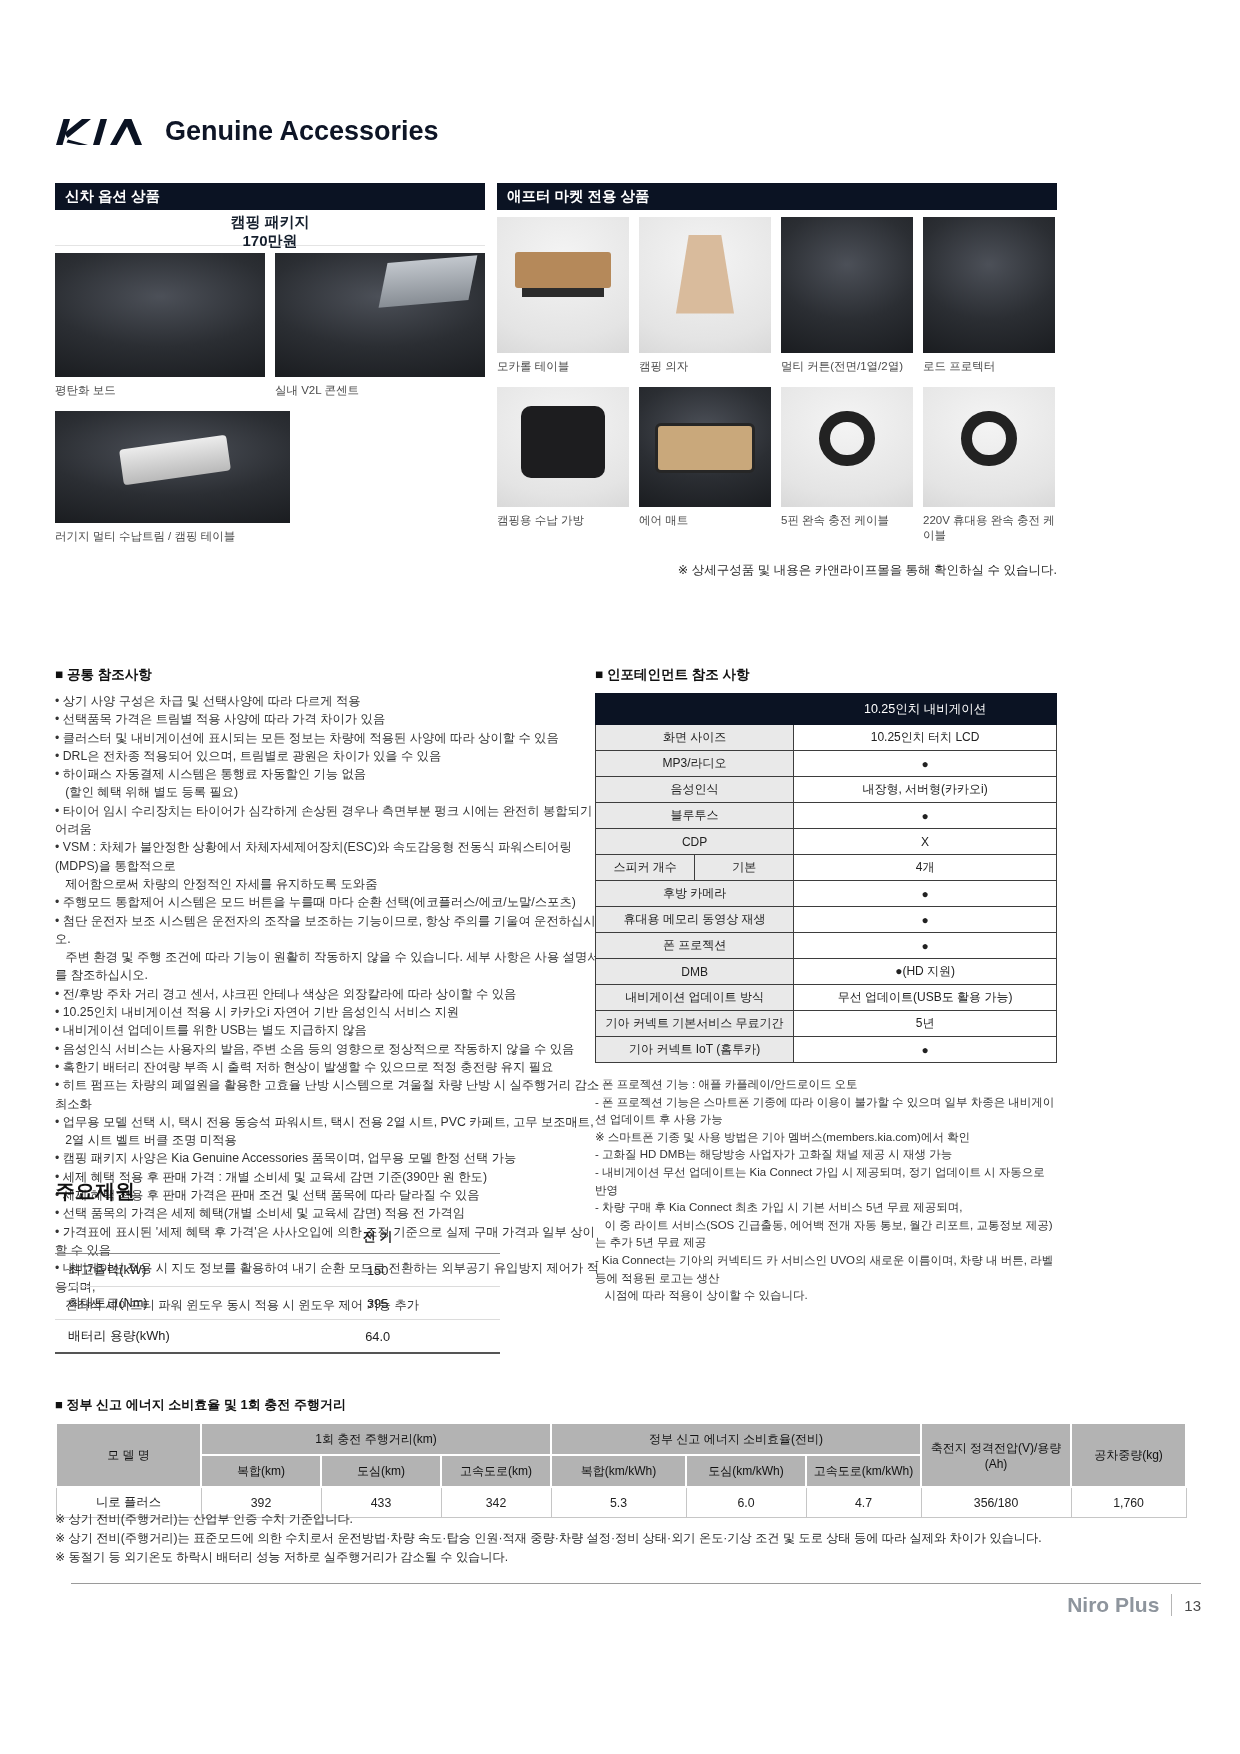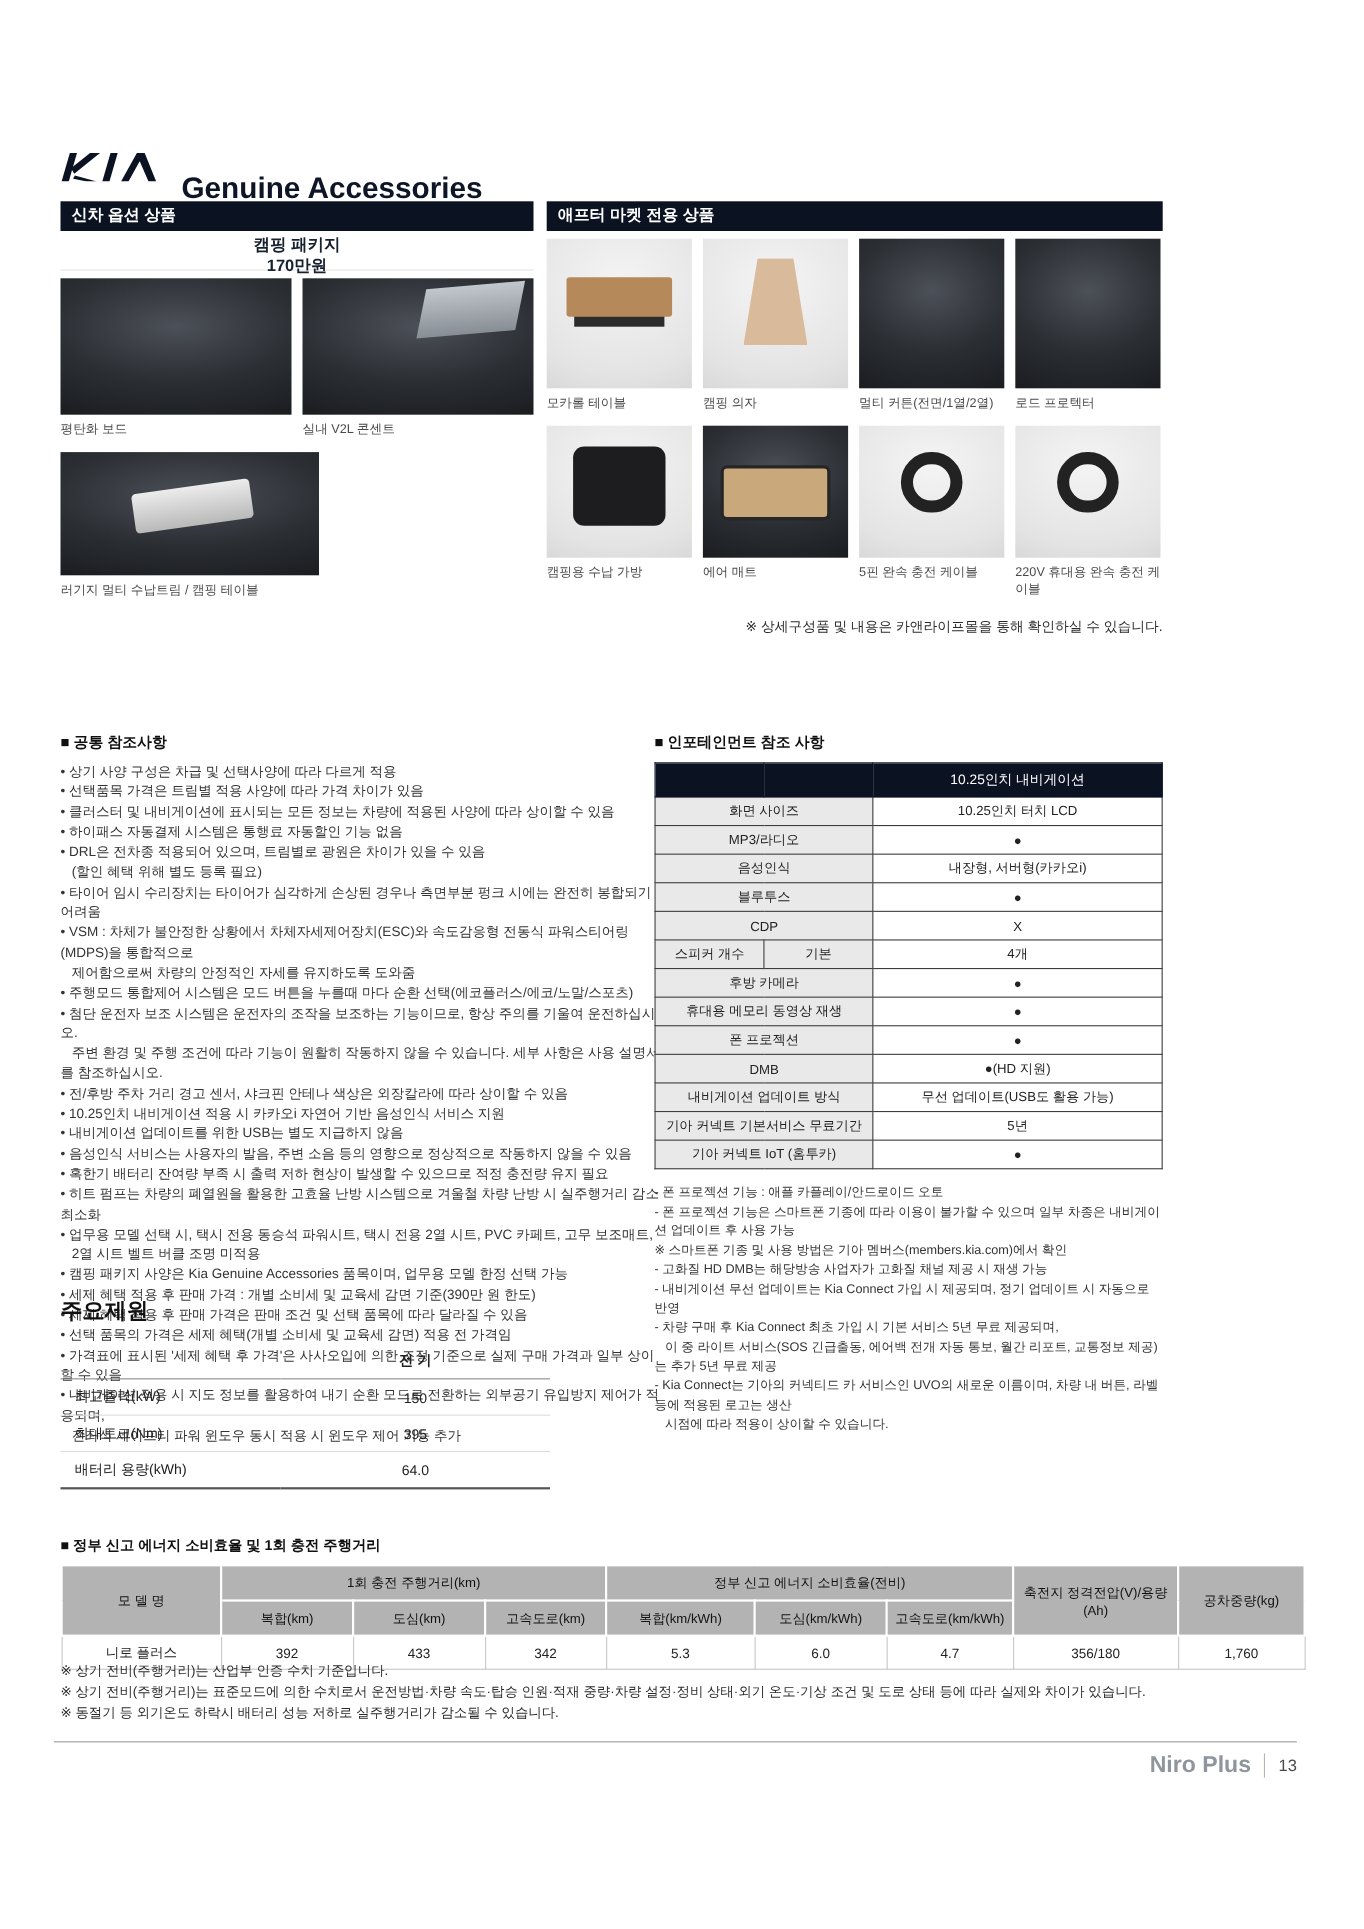--- a/index.html
+++ b/index.html
@@ -2,21 +2,21 @@
 <html><head>
 <meta charset="utf-8">
 <style>
   html,body { margin:0; padding:0; background:#fff; }
   body { font-family:"Liberation Sans","DejaVu Sans",sans-serif; }
   .page { position:relative; width:1240px; height:1754px; background:#ffffff; overflow:hidden; color:#1a1a1a; }
   .abs { position:absolute; }
 
   
   #header { left:55px; top:116px; display:flex; align-items:center; gap:16px; }
-  .doc-title { font-size:27px; font-weight:bold; color:#0e1526;margin-top:40px; }
+  .doc-title { font-size:27px; font-weight:bold; color:#0e1526; }
 
   
   .section-bar { background:#0b1323; color:#ffffff; font-size:14.5px; font-weight:bold; height:27px; line-height:27px; padding:0 10px; box-sizing:border-box; }
 
   #left-col  { left:55px;  top:183px; width:430px; }
   #right-col { left:497px; top:183px; width:560px; }
 
   .pkg-row { display:flex; justify-content:space-between; align-items:center; height:32px; border-bottom:1px solid #e4e4e4; font-weight:bold; font-size:15px; color:#16202e; margin-top:3px;flex-direction:column; }
 
   .fig-row { display:flex; gap:10px; }
@@ -70,21 +70,21 @@
   
   #energy { left:55px; top:1396px; width:1130px; }
   .energy-title { font-size:13px; font-weight:bold; color:#111; }
   table.energy { width:1130px; border-collapse:collapse; table-layout:fixed; margin-top:8px; }
   table.energy th { background:#b3b3b3; border:2px solid #ffffff; font-size:12px; font-weight:normal; color:#111; height:26px; padding:2px; }
   table.energy td { background:#ffffff; border:1px solid #c6c6c6; font-size:12.3px; text-align:center; height:27px; color:#222; }
 
   
   #bottom-notes { left:55px; top:1510px; width:1130px; }
   .bn-line { font-size:12.2px; color:#2a2a2a; line-height:19px; }
-  #footer { left:49px; top:1583px; width:1130px; border-top:1px solid #9a9a9a; padding-top:9px; display:flex; justify-content:flex-end; align-items:center; gap:12px; box-sizing:border-box; }
+  #footer { left:71px; top:1583px; width:1130px; border-top:1px solid #9a9a9a; padding-top:9px; display:flex; justify-content:flex-end; align-items:center; gap:12px; box-sizing:border-box; }
   .footer-model { color:#8e959d; font-size:21px; font-weight:bold; }
   .footer-div { width:1px; height:22px; background:#b5b5b5; }
   .footer-page { color:#4a4a4a; font-size:15px; }
 </style>
 </head>
 <body>
 
 <div class="page">
 
   <div class="abs" id="header">
@@ -182,22 +182,22 @@
       <div>※ 상세구성품 및 내용은 카앤라이프몰을 통해 확인하실 수 있습니다.</div>
     </div>
   </div>
 
   <div class="abs" id="common-notes">
     <div class="sec-title">■ 공통 참조사항</div>
     <div class="note-lines">
       <div class="note-line">• 상기 사양 구성은 차급 및 선택사양에 따라 다르게 적용</div>
       <div class="note-line">• 선택품목 가격은 트림별 적용 사양에 따라 가격 차이가 있음</div>
       <div class="note-line">• 클러스터 및 내비게이션에 표시되는 모든 정보는 차량에 적용된 사양에 따라 상이할 수 있음</div>
+      <div class="note-line">• DRL은 전차종 적용되어 있으며, 트림별로 광원은 차이가 있을 수 있음</div>
       <div class="note-line">• 하이패스 자동결제 시스템은 통행료 자동할인 기능 없음</div>
-      <div class="note-line">• DRL은 전차종 적용되어 있으며, 트림별로 광원은 차이가 있을 수 있음</div>
       <div class="note-line">   (할인 혜택 위해 별도 등록 필요)</div>
       <div class="note-line">• 타이어 임시 수리장치는 타이어가 심각하게 손상된 경우나 측면부분 펑크 시에는 완전히 봉합되기 어려움</div>
       <div class="note-line">• VSM : 차체가 불안정한 상황에서 차체자세제어장치(ESC)와 속도감응형 전동식 파워스티어링(MDPS)을 통합적으로</div>
       <div class="note-line">   제어함으로써 차량의 안정적인 자세를 유지하도록 도와줌</div>
       <div class="note-line">• 주행모드 통합제어 시스템은 모드 버튼을 누를때 마다 순환 선택(에코플러스/에코/노말/스포츠)</div>
       <div class="note-line">• 첨단 운전자 보조 시스템은 운전자의 조작을 보조하는 기능이므로, 항상 주의를 기울여 운전하십시오.</div>
       <div class="note-line">   주변 환경 및 주행 조건에 따라 기능이 원활히 작동하지 않을 수 있습니다. 세부 사항은 사용 설명서를 참조하십시오.</div>
       <div class="note-line">• 전/후방 주차 거리 경고 센서, 샤크핀 안테나 색상은 외장칼라에 따라 상이할 수 있음</div>
       <div class="note-line">• 10.25인치 내비게이션 적용 시 카카오i 자연어 기반 음성인식 서비스 지원</div>
       <div class="note-line">• 내비게이션 업데이트를 위한 USB는 별도 지급하지 않음</div>

